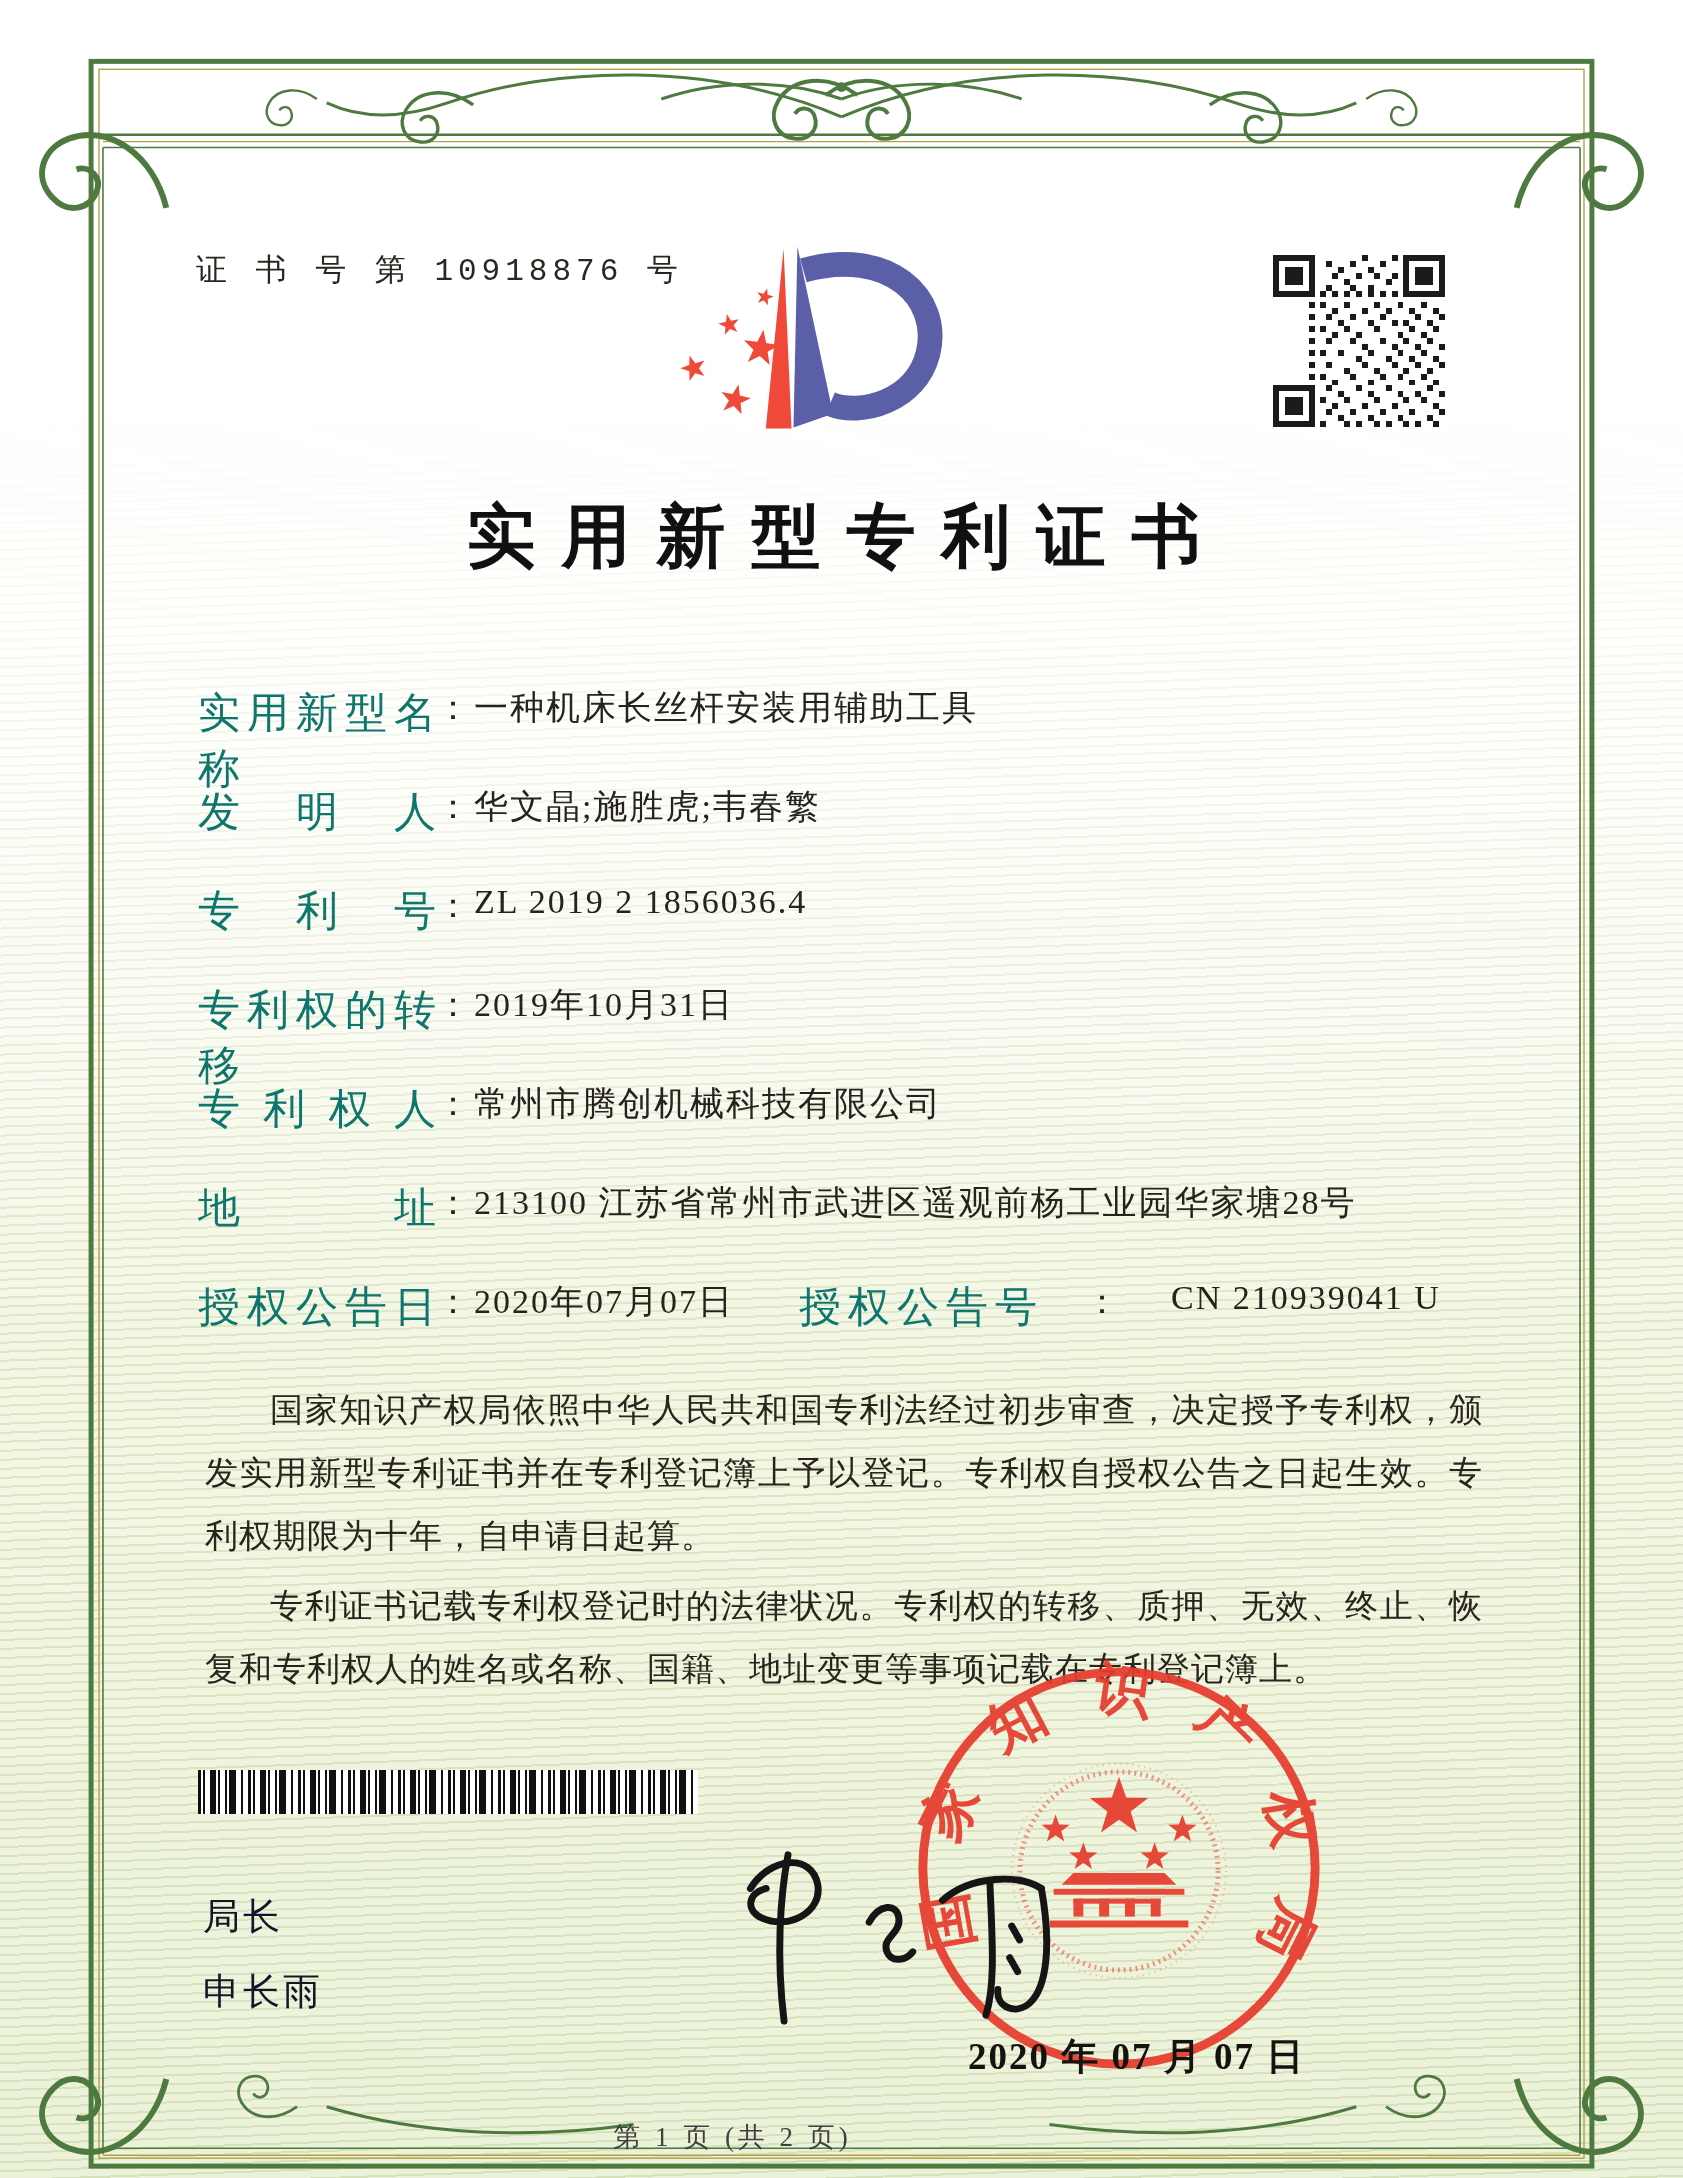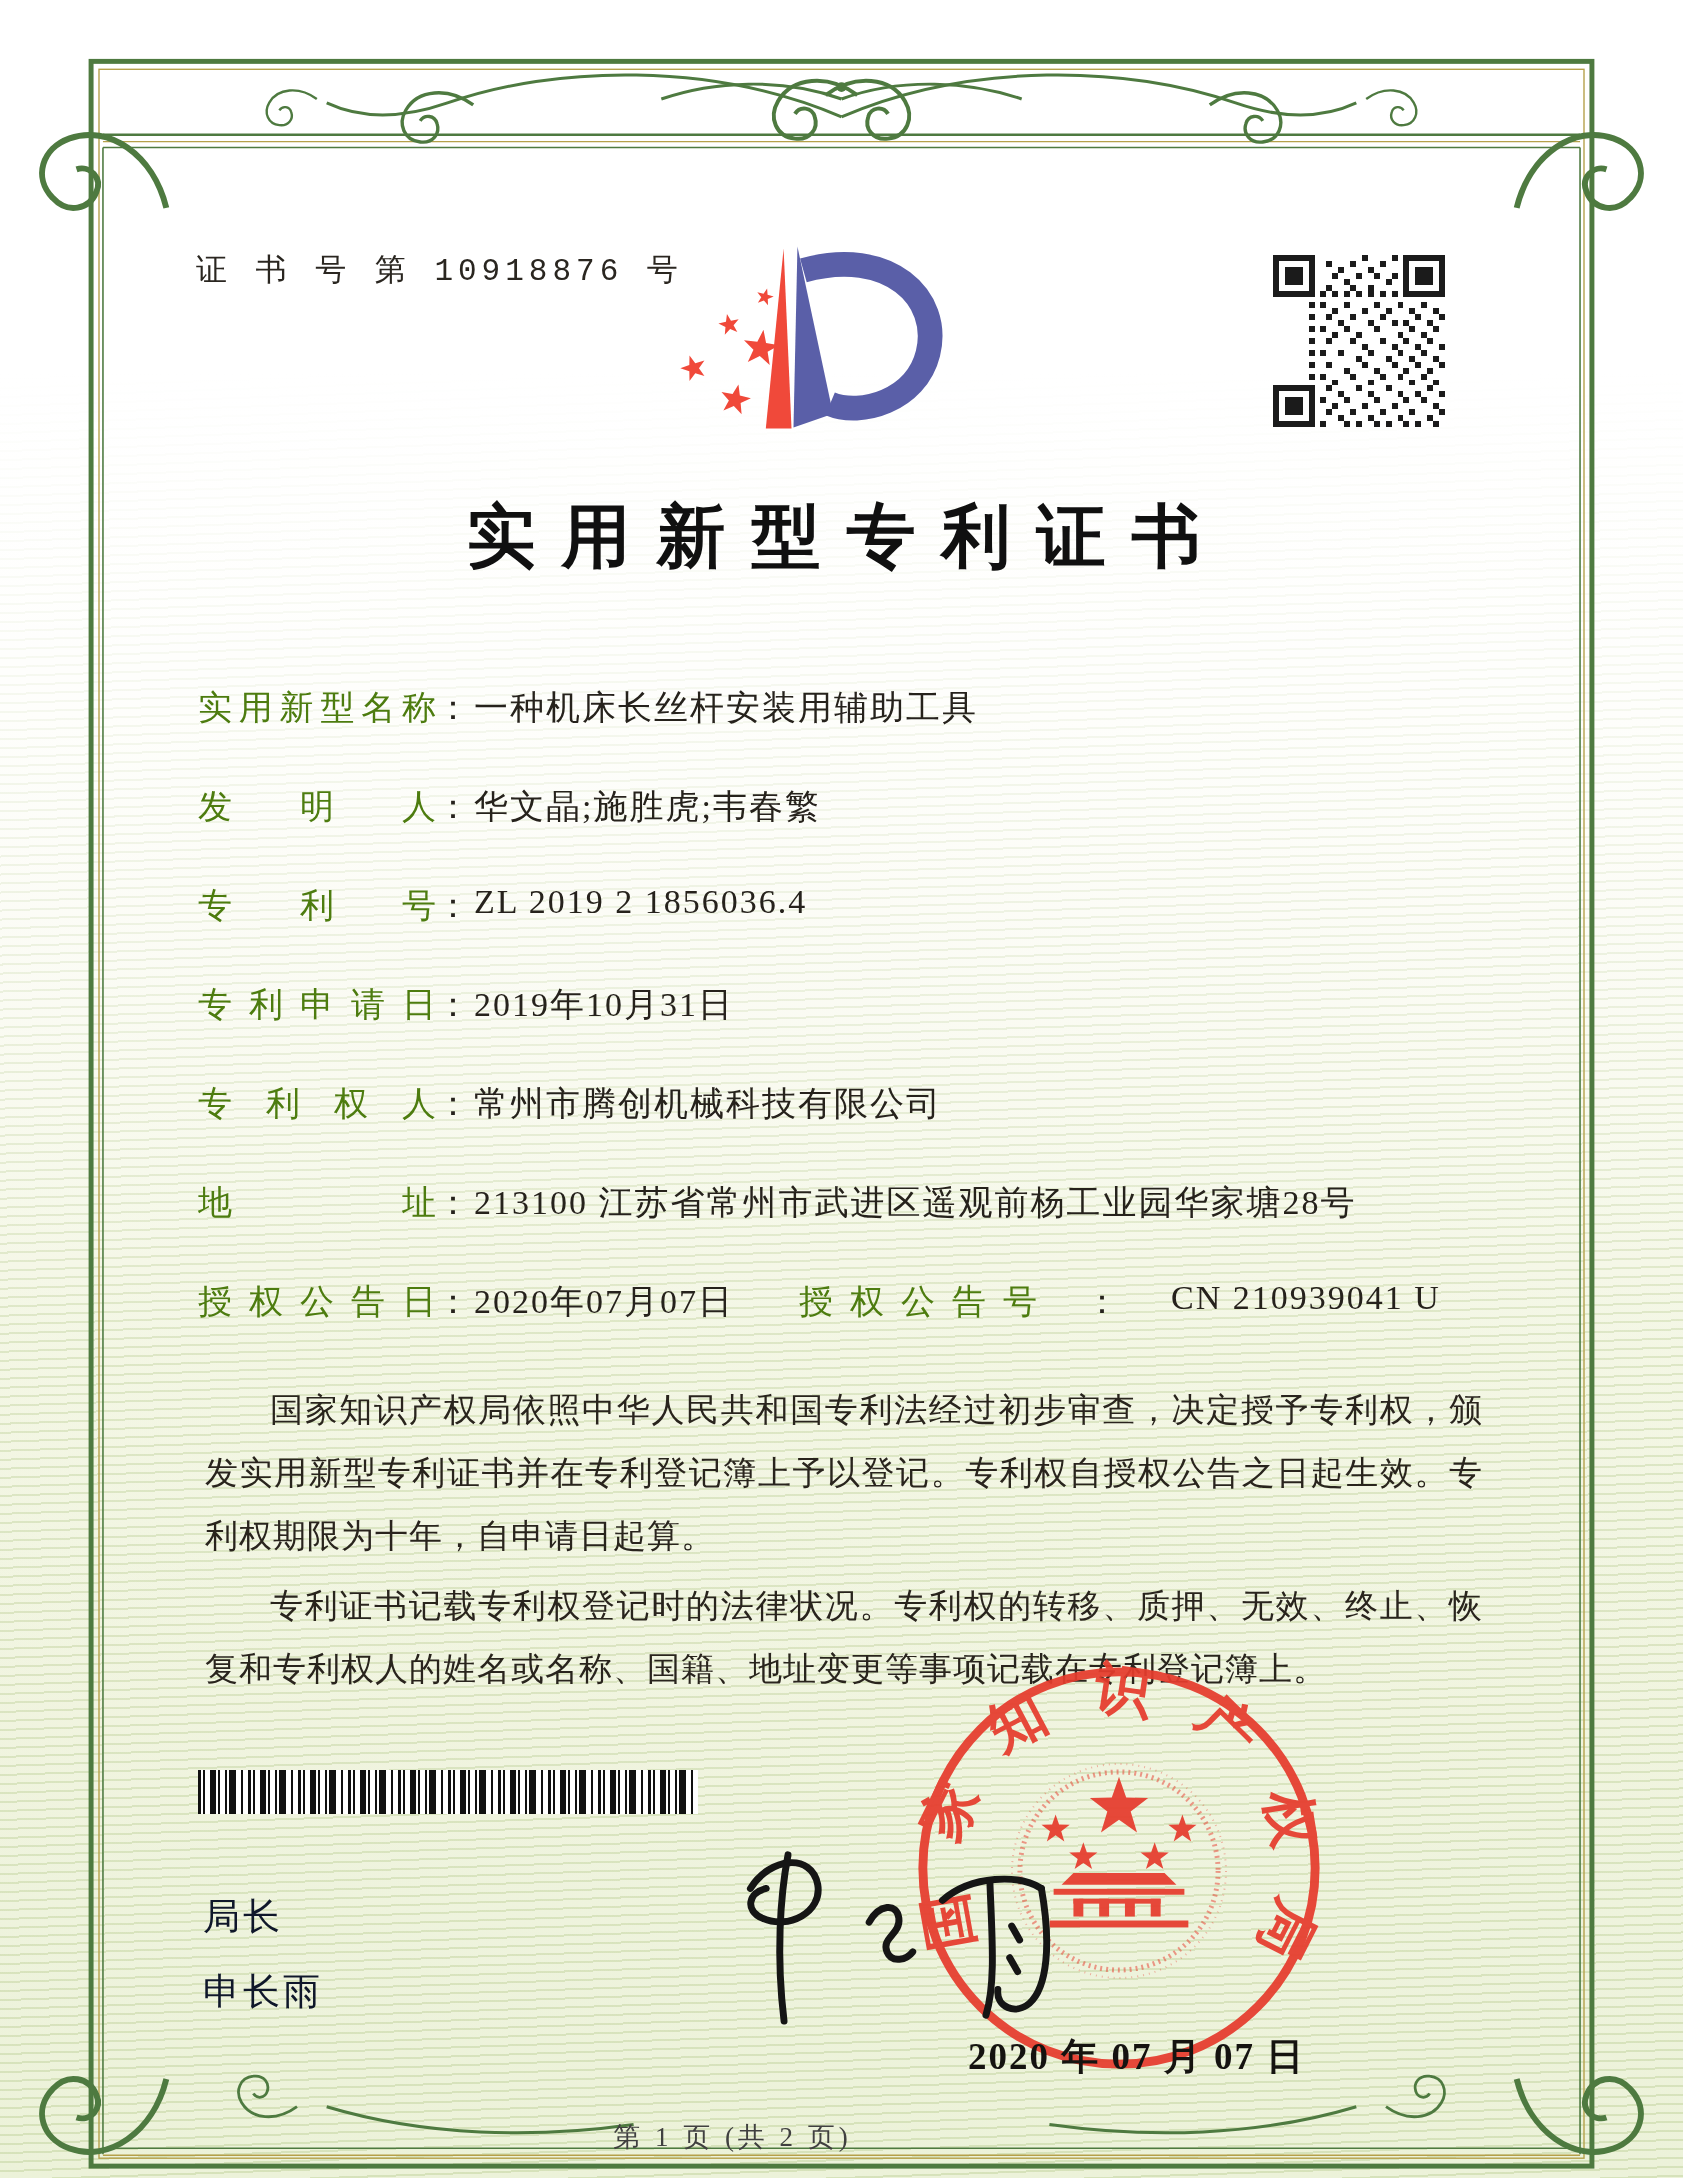--- a/index.html
+++ b/index.html
@@ -14,21 +14,21 @@
       linear-gradient(180deg, rgba(255,255,255,1) 0%, rgba(255,255,255,1) 17%, rgba(255,255,255,.55) 38%, rgba(255,255,255,.08) 62%, rgba(255,255,255,0) 100%),
       repeating-linear-gradient(178deg, rgba(168,192,122,.32) 0 2px, rgba(255,255,255,0) 2px 9px),
       linear-gradient(180deg,#ffffff 0%,#fdfdf6 30%,#f3f6e3 58%,#ecf2d9 100%);
   }
   .certno{position:absolute;left:196px;top:249px;font-size:31px;letter-spacing:5px;color:#2a2620;font-family:Liberation Mono, monospace;}
   .logo{position:absolute;left:639px;top:213px;width:307px;height:262px;}
   .qr{position:absolute;left:1273px;top:255px;width:172px;height:172px;}
   .title{position:absolute;left:0;right:0;top:491px;text-align:center;font-size:69px;font-weight:700;letter-spacing:26px;padding-left:10px;color:#101010;}
   .fields{position:absolute;left:198px;top:685px;width:1297px;}
   .frow{height:99px;display:flex;align-items:flex-start;}
-  .flabel{display:inline-block;width:238px;font-size:34px;color:#4d7c0f;text-align:justify;text-align-last:justify;}
+  .flabel{display:inline-block;width:238px;font-size:42px;color:#0f766e;text-align:justify;text-align-last:justify;}
   .fcolon{font-size:34px;width:38px;color:#26221c;}
   .fvalue{font-size:34px;letter-spacing:2px;color:#26221c;white-space:nowrap;}
   .pair2{display:flex;margin-left:65px;gap:48px;}
   .paras{position:absolute;left:198px;top:1372px;width:1292px;}
   .paras p{margin:7px;font-size:33px;line-height:63px;text-align:justify;text-indent:65px;letter-spacing:1px;color:#29241d;}
   .barcode{
     position:absolute;left:198px;top:1770px;width:500px;height:44px;
     background:repeating-linear-gradient(90deg,
       #101010 0 3px,#ffffff 3px 5px,#101010 5px 7px,#ffffff 7px 12px,
       #101010 12px 18px,#ffffff 18px 20px,#101010 20px 22px,#ffffff 22px 27px,
@@ -157,21 +157,21 @@
         <span class="flabel">发明人</span>
           <span class="fcolon">：</span>
         <span class="fvalue">华文晶;施胜虎;韦春繁</span>
       </div>
       <div class="frow">
         <span class="flabel">专利号</span>
           <span class="fcolon">：</span>
         <span class="fvalue">ZL 2019 2 1856036.4</span>
       </div>
       <div class="frow">
-        <span class="flabel">专利申请日</span>
+        <span class="flabel">专利权的转移</span>
           <span class="fcolon">：</span>
         <span class="fvalue">2019年10月31日</span>
       </div>
       <div class="frow">
         <span class="flabel">专利权人</span>
           <span class="fcolon">：</span>
         <span class="fvalue">常州市腾创机械科技有限公司</span>
       </div>
       <div class="frow">
         <span class="flabel">地址</span>

